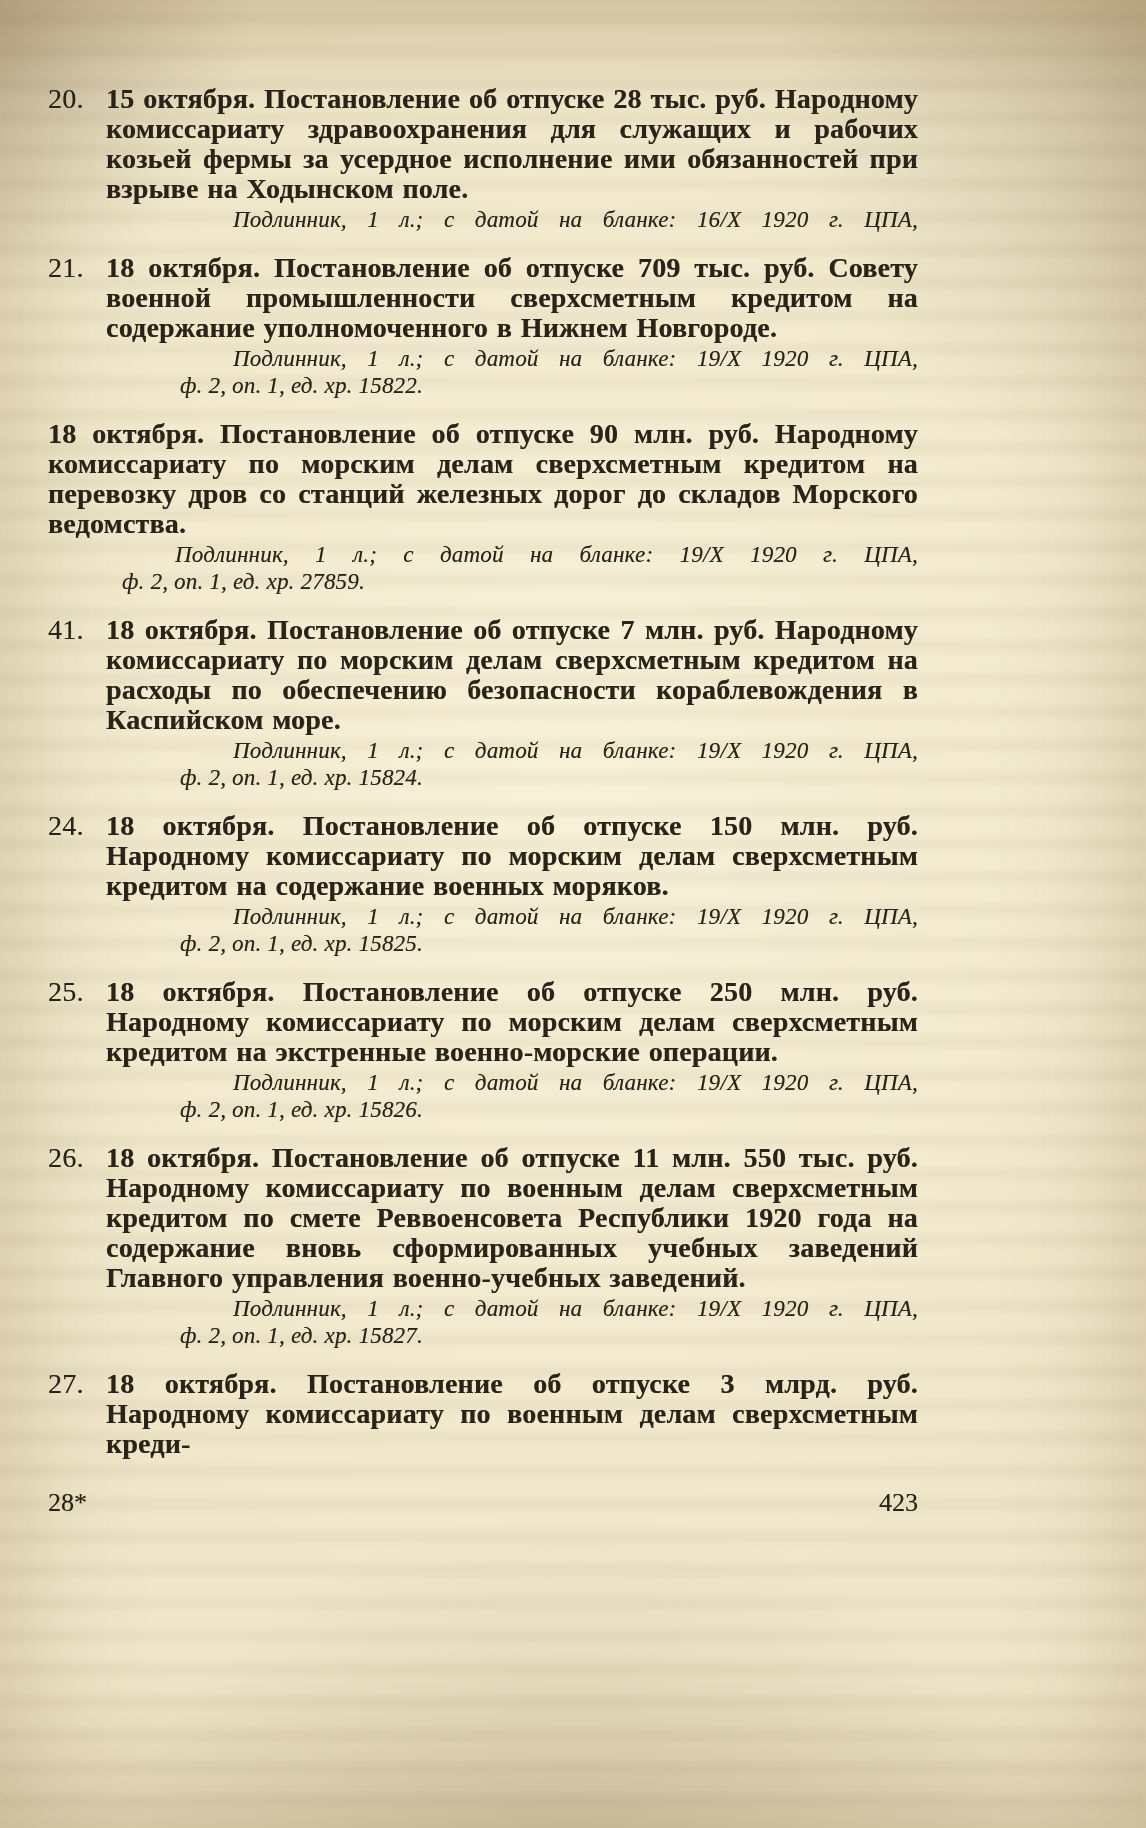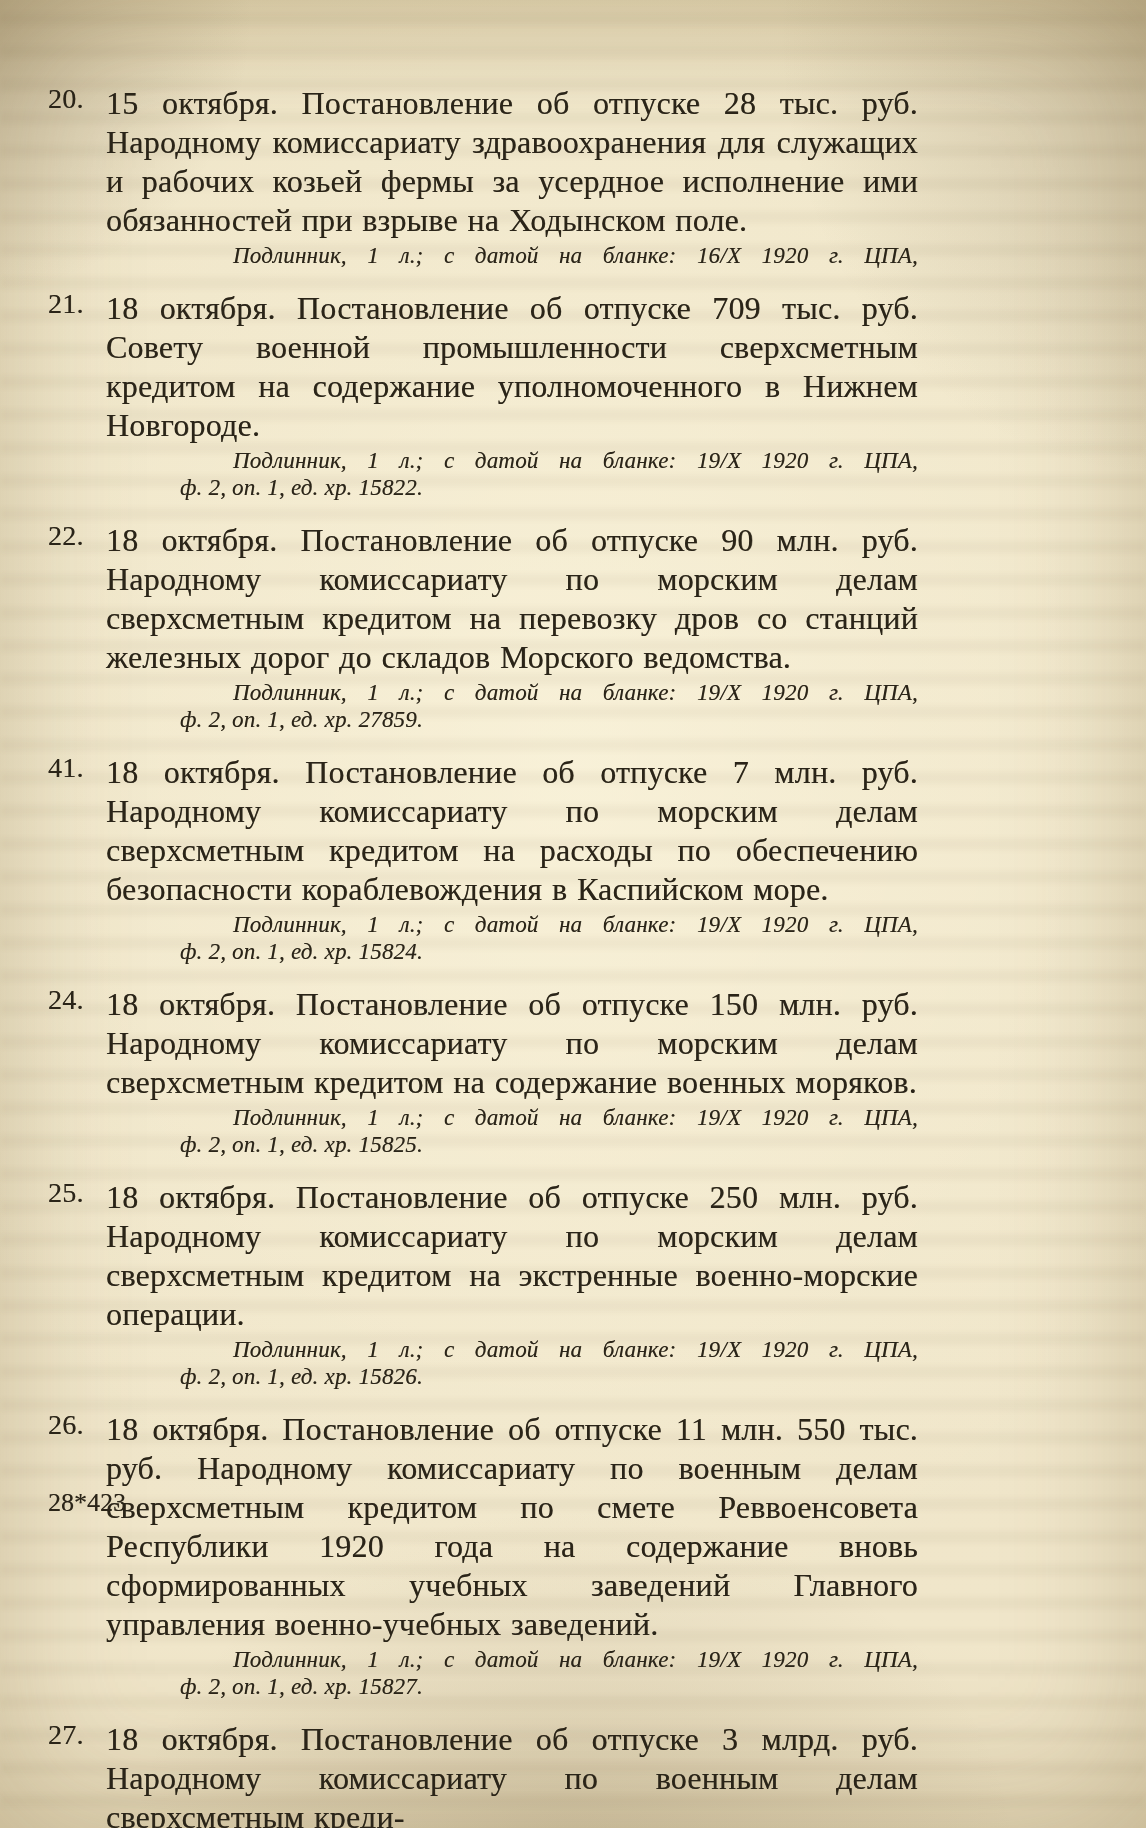--- a/index.html
+++ b/index.html
@@ -39,46 +39,47 @@
   }
   .entry { display:flex; margin-bottom:20px;justify-content:space-between; }
   .num {
     flex:0 0 58px;
     font-size:28px; line-height:30px;
     letter-spacing:0.2px;
     text-shadow:0.3px 0.3px 0 rgba(42,36,24,0.55);
   }
   .btext { flex:1; min-width:0; }
   .main {
-    font-size:32px; line-height:39px;
+    font-size:28px; line-height:30px;
     letter-spacing:0.2px;
     word-spacing:1.5px;
     text-align:justify;
     text-shadow:0.3px 0.3px 0 rgba(42,36,24,0.55);
+    font-weight:bold;
   }
   .source {
     margin:2px 0 0 74px;
     font-style:italic;
     font-size:23px; line-height:27px;
     letter-spacing:0.2px;
     text-shadow:0.25px 0.25px 0 rgba(42,36,24,0.5);
   }
   .src1 {
     text-indent:53px;
     text-align:justify;
     text-align-last:justify;
   }
   .src2 { text-align:left; }
 
   .footer {
     position:absolute;
     top:1488px; left:48px;
     width:870px;
     display:flex;
-    justify-content:flex-start;
+    justify-content:space-between;
     font-size:26px;
     text-shadow:0.3px 0.3px 0 rgba(42,36,24,0.5);
   }
 </style>
 </head>
 <body>
 
 <div class="bleed"></div>
 <div class="vignette"></div>
 
@@ -99,21 +100,20 @@
     <div class="btext">
       <div class="main">18 октября. Постановление об отпуске 709 тыс. руб. Совету военной промышленности сверхсметным кредитом на содержание уполномоченного в Нижнем Новгороде.</div>
       <div class="source">
         <div class="src1">Подлинник, 1 л.; с датой на бланке: 19/X 1920 г. ЦПА,</div>
         <div class="src2">ф. 2, оп. 1, ед. хр. 15822.</div>
       </div>
     </div>
   </div>
 
   <div class="entry">
-    <div class="num">22.</div>
     <div class="btext">
       <div class="main">18 октября. Постановление об отпуске 90 млн. руб. Народному комиссариату по морским делам сверхсметным кредитом на перевозку дров со станций железных дорог до складов Морского ведомства.</div>
       <div class="source">
         <div class="src1">Подлинник, 1 л.; с датой на бланке: 19/X 1920 г. ЦПА,</div>
         <div class="src2">ф. 2, оп. 1, ед. хр. 27859.</div>
       </div>
     </div>
   </div>
 
   <div class="entry">

